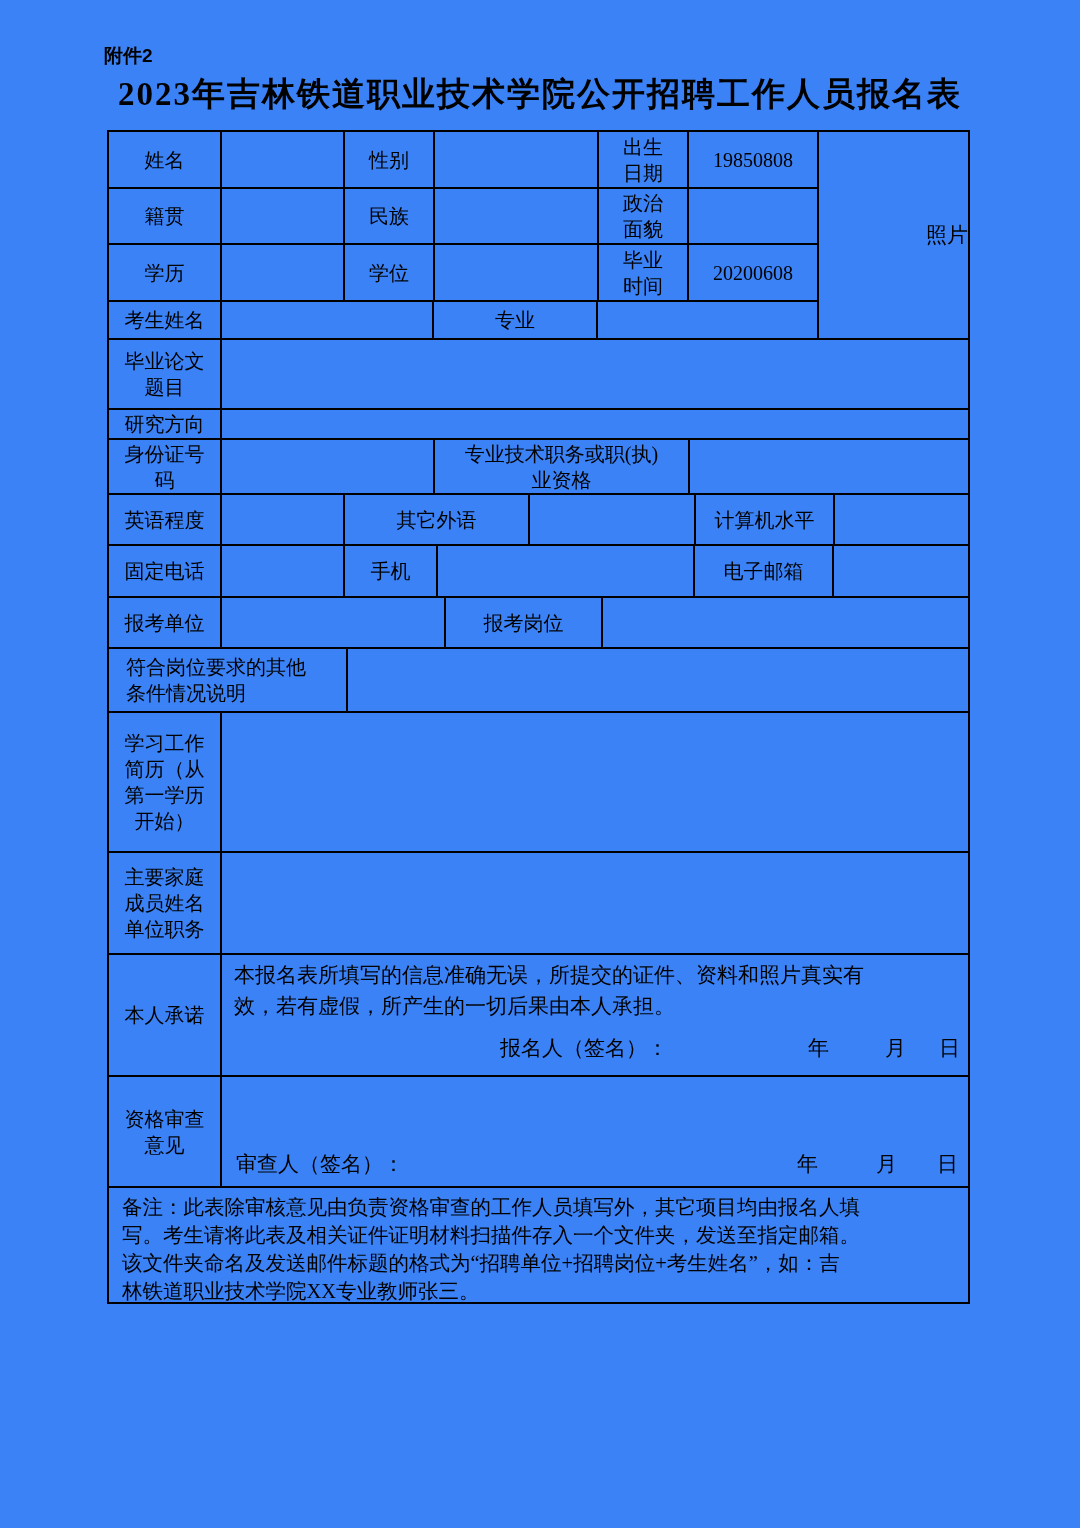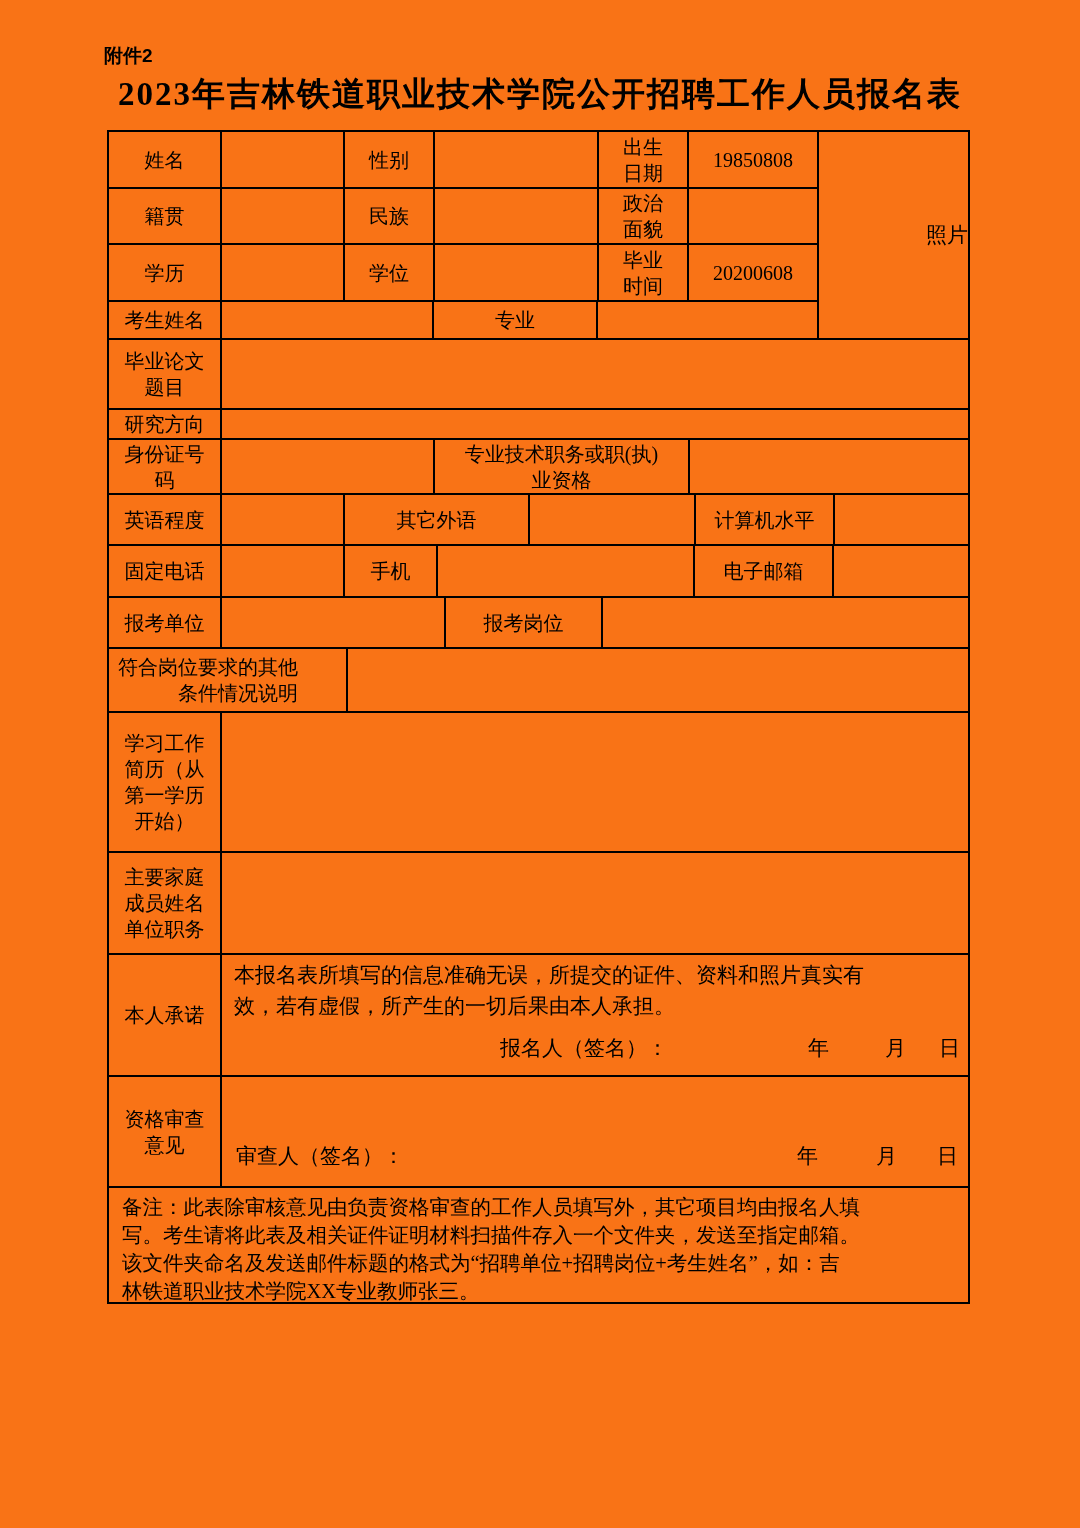--- a/index.html
+++ b/index.html
@@ -1,21 +1,21 @@
 <!DOCTYPE html>
 <html><head>
 <meta charset="utf-8">
 <style>
   * { box-sizing: border-box; margin: 0; padding: 0; }
   html, body { background: #ffffff; }
   .page {
     position: relative;
     width: 1080px;
     height: 1528px;
-    background: #f97316;
+    background: #3b82f6;
     color: #000;
     font-family: "Liberation Serif", serif;
     overflow: hidden;
   }
   .attachment {
     padding-top: 45px;
     margin-left: 104px;
     font-family: "Liberation Sans", sans-serif;
     font-weight: 700;
     font-size: 19px;
@@ -41,21 +41,21 @@
     display: flex;
     align-items: center;
     justify-content: center;
     text-align: center;
     white-space: pre-line;
     font-size: 20px;
     line-height: 26px;
     overflow: hidden;
   }
   .c:last-child { border-right: none; }
-  .c.left { justify-content: flex-start; text-align: right; padding-left: 9px; }
+  .c.left { justify-content: flex-start; text-align: left; padding-left: 17px; }
 
   
   .w113{width:113px} .w123{width:123px} .w90{width:90px} .w160{width:164px}
   .w212{width:212px} .w213{width:213px} .w224{width:224px} .w157{width:157px}
   .w185{width:185px} .w166{width:166px} .w139{width:139px} .w93{width:93px}
   .w257{width:257px} .w255{width:255px} .w239{width:239px}
   .fx{flex:1}
 
   
   .h70{height:70px} .h45{height:30px} .h55{height:55px} .h51{height:51px}
@@ -79,21 +79,21 @@
   .commit-text { font-size: 21px; line-height: 31px; white-space: pre-line; }
   .sign-row { display: flex; align-items: baseline; font-size: 21px; line-height: 24px; }
   .sign-row .sig-indent { margin-left: 266px; }
   .dates { margin-left: auto; display: flex; align-items: baseline; }
   .dates .d-m { margin-left: 56px; }
   .dates .d-d { margin-left: 33px; }
 
   
   .review-cell {
     flex: 1; display: flex; flex-direction: column; justify-content: flex-end;
-    align-items: stretch; text-align: right; padding: 0 10px 18px 14px;
+    align-items: stretch; text-align: right; padding: 0 10px 10px 14px;
   }
   .review-cell .dates .d-m { margin-left: 58px; }
   .review-cell .dates .d-d { margin-left: 40px; }
 
   
   .notes-cell {
     flex: 1; text-align: left; justify-content: flex-start; align-items: flex-start;
     padding: 5px 12px 0 13px; font-size: 20.5px; line-height: 28px; white-space: pre-line;
   }
 </style>

